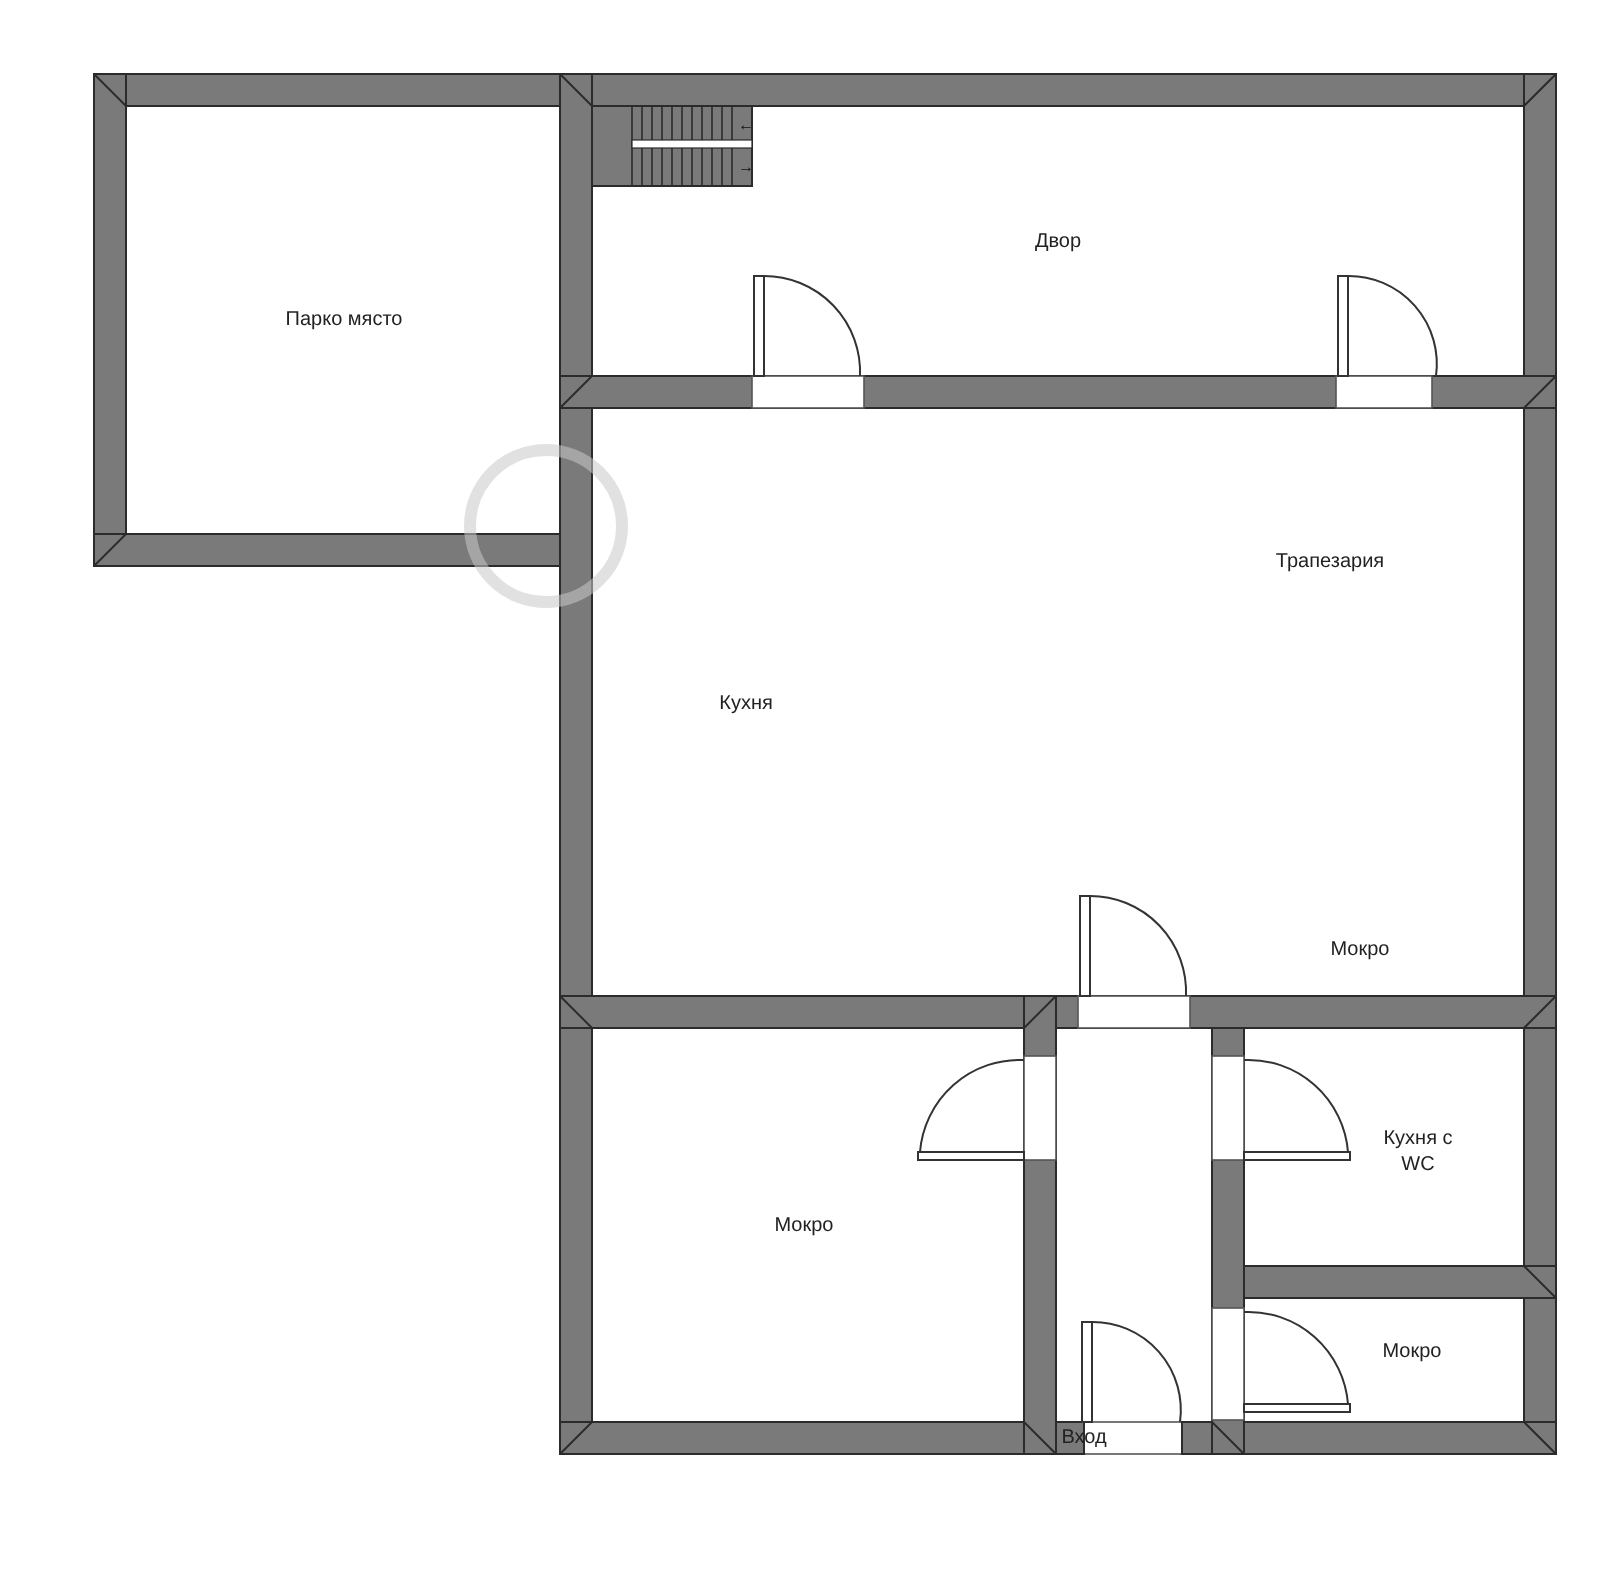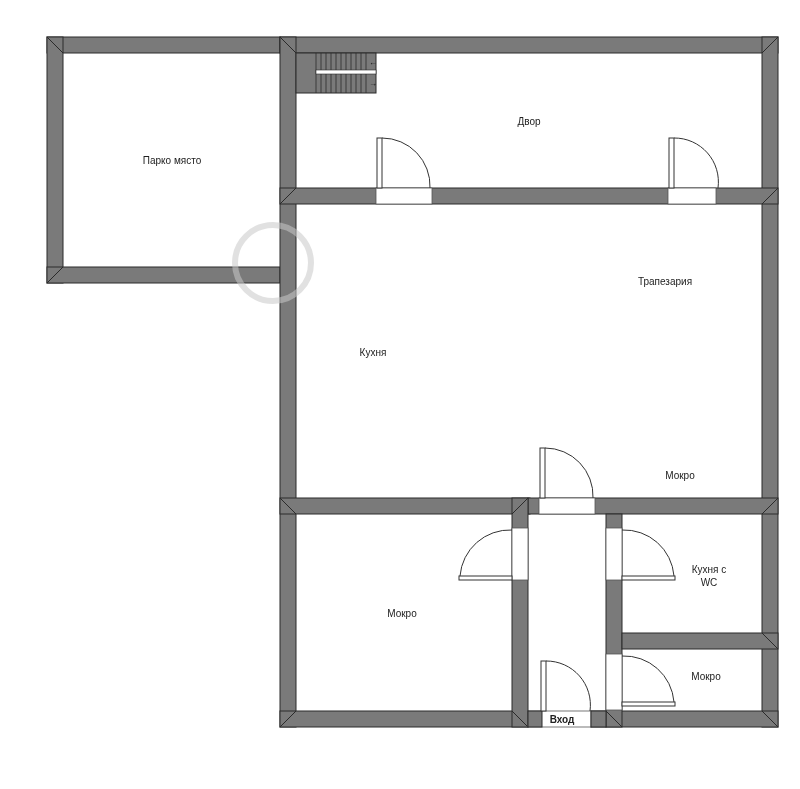--- a/index.html
+++ b/index.html
@@ -127,13 +127,13 @@
 <div class="label" style="left:529px; top:121px;">Двор</div>
 <div class="label" style="left:665px; top:281px;">Трапезария</div>
 <div class="label" style="left:373px; top:352px;">Кухня</div>
 <div class="label" style="left:680px; top:475px;">Мокро</div>
 <div class="label" style="left:709px; top:576px;">
   <span>Кухня с</span><br>
   <span>WC</span>
 </div>
 <div class="label" style="left:402px; top:613px;">Мокро</div>
 <div class="label" style="left:706px; top:660px;margin-top:16px;">Мокро</div>
-<div class="label" style="left:562px; top:719px;font-weight:bold;">Вход</div>
+<div class="label" style="left:542px; top:719px;">Вход</div>
 
 </body></html>

